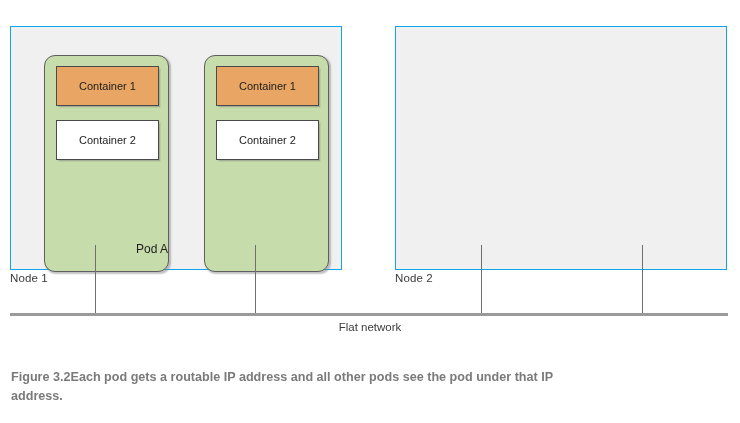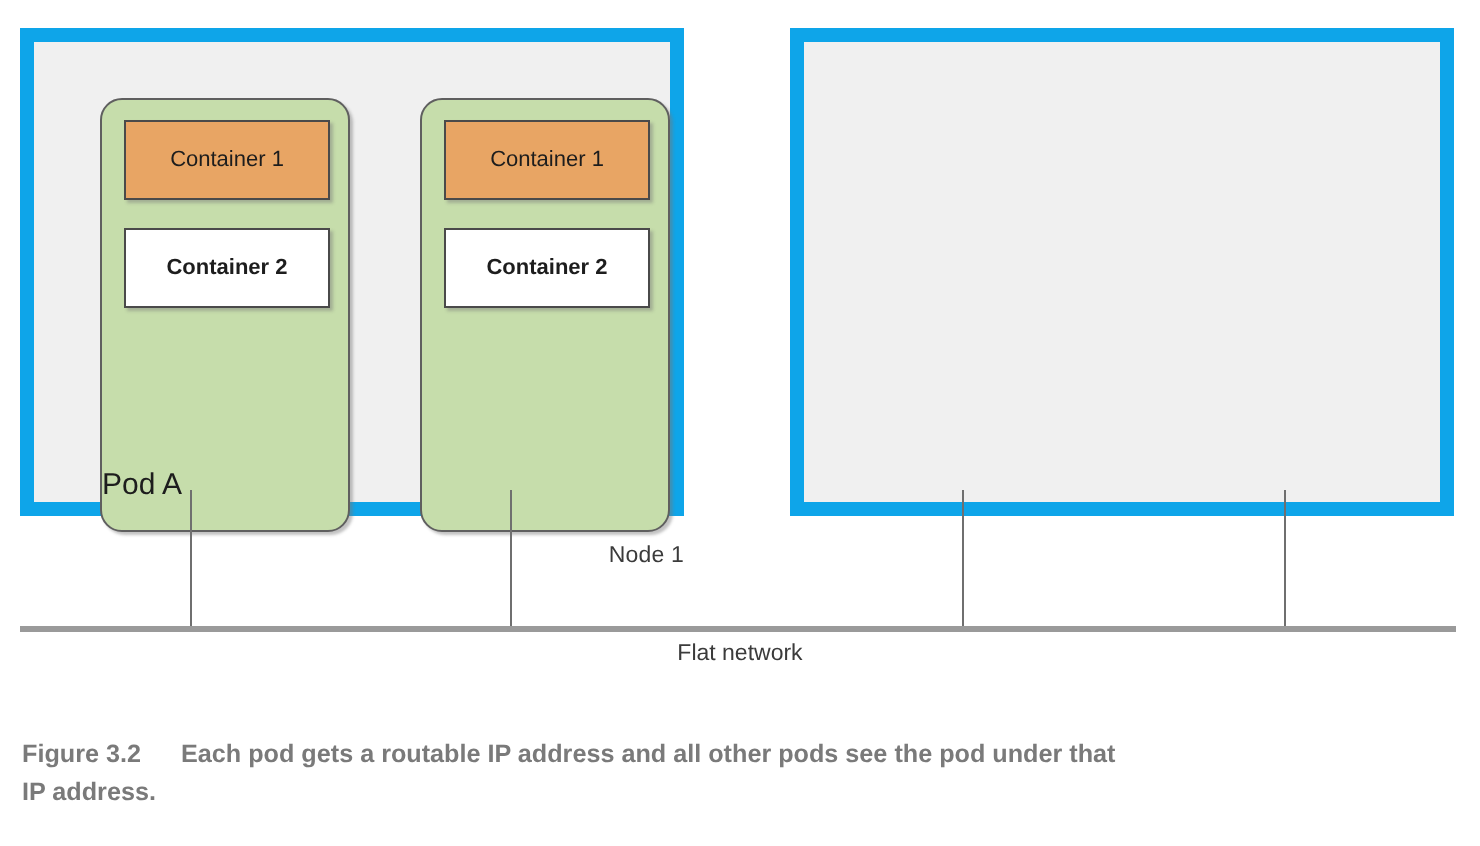--- a/index.html
+++ b/index.html
@@ -9,32 +9,33 @@
     font-family:"Liberation Sans", sans-serif;
     overflow:hidden;
     position:relative;
   }
   .stage{position:absolute;left:0;top:0;width:740px;height:423px;}
 
   
   .node-box{
     position:absolute;
     background:#f0f0f0;
-    border:7px solid #0ea5e9;
+    border:1px solid #0ea5e9;
     box-sizing:border-box;
+    margin-top:12px;
   }
   #node-1{left:10px;top:14px;width:332px;height:244px;}
   #node-2{left:395px;top:14px;width:332px;height:244px;}
 
   .node-label{
     position:absolute;
     font-size:11.5px;
     color:#3b3b3b;
     white-space:nowrap;
-    text-align:right;
+    text-align:left;
     letter-spacing:.1px;
   }
   #node-1-label{left:10px;top:272px;width:332px;}
   #node-2-label{left:395px;top:272px;width:332px;}
 
   
   .pod{
     position:absolute;
     background:#c6ddab;
     border:1px solid #5f5f5f;
@@ -55,29 +56,29 @@
     border:1px solid #4a4a4a;
     display:flex;
     align-items:center;
     justify-content:center;
     font-size:11px;
     color:#1d1d1d;
     white-space:nowrap;
     box-shadow:1.5px 1.5px 1.5px rgba(120,120,120,.45);
   }
   .container-1{top:10px;background:#e8a564;}
-  .container-2{top:64px;background:#ffffff;font-weight:bold;}
+  .container-2{top:64px;background:#ffffff;}
 
   
   .pod-caption{
     position:absolute;
     left:0;right:0;
     bottom:14px;
-    text-align:left;
-    font-size:15px;
+    text-align:right;
+    font-size:12px;
     color:#1d1d1d;
     line-height:16px;
     white-space:nowrap;
   }
 
   
   .connector{
     position:absolute;
     width:1px;
     background:#6f6f6f;
@@ -108,21 +109,21 @@
   
   #figure-caption{
     position:absolute;
     left:11px;top:368px;
     width:560px;
     font-size:12.6px;
     font-weight:bold;
     color:#7a7a7a;
     line-height:19px;
   }
-  #figure-caption .caption-number{margin-right:20px;}
+  #figure-caption .caption-number{margin-right:0;}
 </style>
 </head>
 <body>
 
 <div class="stage">
 
   <div class="node-box" id="node-1">
 
     <div class="pod" id="pod-a">
       <div class="container-box container-1">Container 1</div>
@@ -143,20 +144,21 @@
 
   <div class="node-box" id="node-2">
 
     
 
     
 
   </div>
 
   <div class="node-label" id="node-1-label">Node 1</div>
+  <div class="node-label" id="node-2-label">Node 2</div>
 
   <div class="connector" id="connector-pod-a"></div>
   <div class="connector" id="connector-pod-b"></div>
   <div class="connector" id="connector-pod-c"></div>
   <div class="connector" id="connector-pod-d"></div>
 
   <div id="flat-network-line"></div>
   <div id="flat-network-label">Flat network</div>
 
   <div id="figure-caption">

